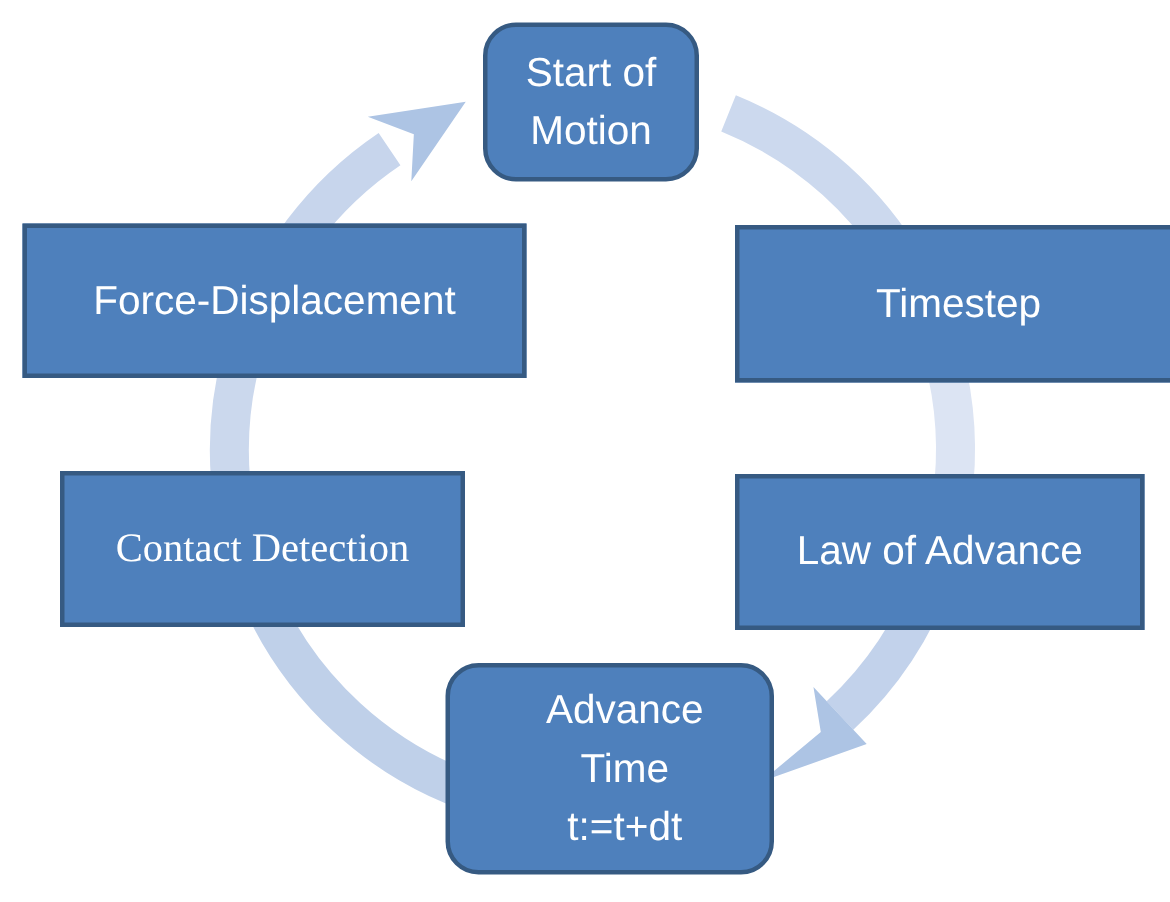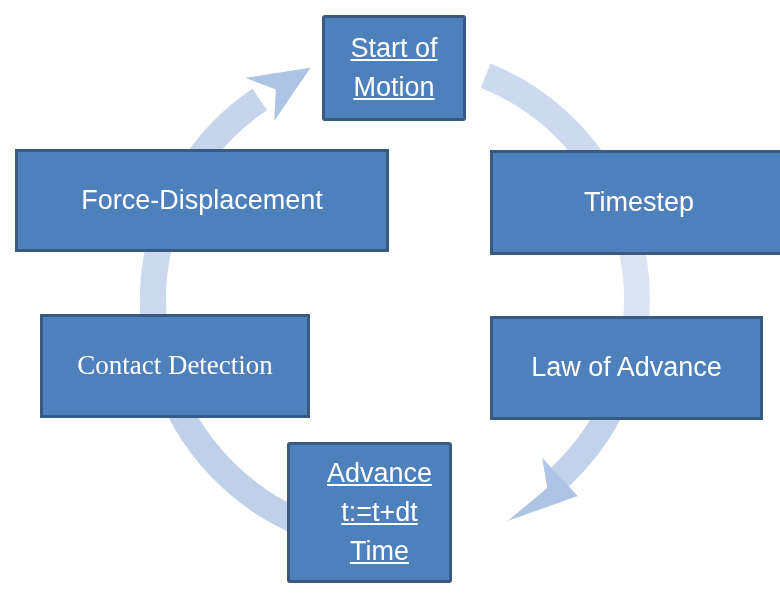--- a/index.html
+++ b/index.html
@@ -30,29 +30,28 @@
     color: #ffffff;
     display: flex;
     flex-direction: column;
     align-items: center;
     justify-content: center;
     text-align: center;
     font-size: 27px;
     line-height: 1.45;
   }
   .node.rounded {
-    border-radius: 3px;
-    text-decoration: underline;
+    border-radius: 22px;
   }
   .node-start       { left: 322px; top: 15px;  width: 144px; height: 106px; }
   .node-timestep    { left: 490px; top: 150px; width: 298px; height: 105px; }
   .node-law         { left: 490px; top: 316px; width: 273px; height: 104px; }
-  .node-advance     { left: 287px; top: 442px; width: 165px; height: 141px; padding-left: 20px; }
+  .node-advance     { left: 297px; top: 442px; width: 219px; height: 141px; padding-left: 20px; }
   .node-contact     { left: 40px;  top: 314px; width: 270px; height: 104px; font-family: Liberation Serif, serif; }
-  .node-force       { left: 15px;  top: 149px; width: 374px; height: 103px; }
+  .node-force       { left: 15px;  top: 149px; width: 336px; height: 103px; }
   .ln { pointer-events: none; }
 </style>
 </head>
 <body>
 
 <div class="stage">
 
   <svg class="arc-layer" viewBox="0 0 780 601">
 
     <path d="M 164.8 225.2 A 242 242 0 0 1 259.7 99.4" fill="none" stroke-width="26" stroke="#C7D5EC"></path>
@@ -80,22 +79,22 @@
   <div class="node node-timestep">
     <div class="ln">Timestep</div>
   </div>
 
   <div class="node node-law">
     <div class="ln">Law of Advance</div>
   </div>
 
   <div class="node rounded node-advance">
     <div class="ln">Advance</div>
+    <div class="ln">Time</div>
     <div class="ln">t:=t+dt</div>
-    <div class="ln">Time</div>
   </div>
 
   <div class="node node-contact">
     <div class="ln">Contact Detection</div>
   </div>
 
   <div class="node node-force">
     <div class="ln">Force-Displacement</div>
   </div>
 

